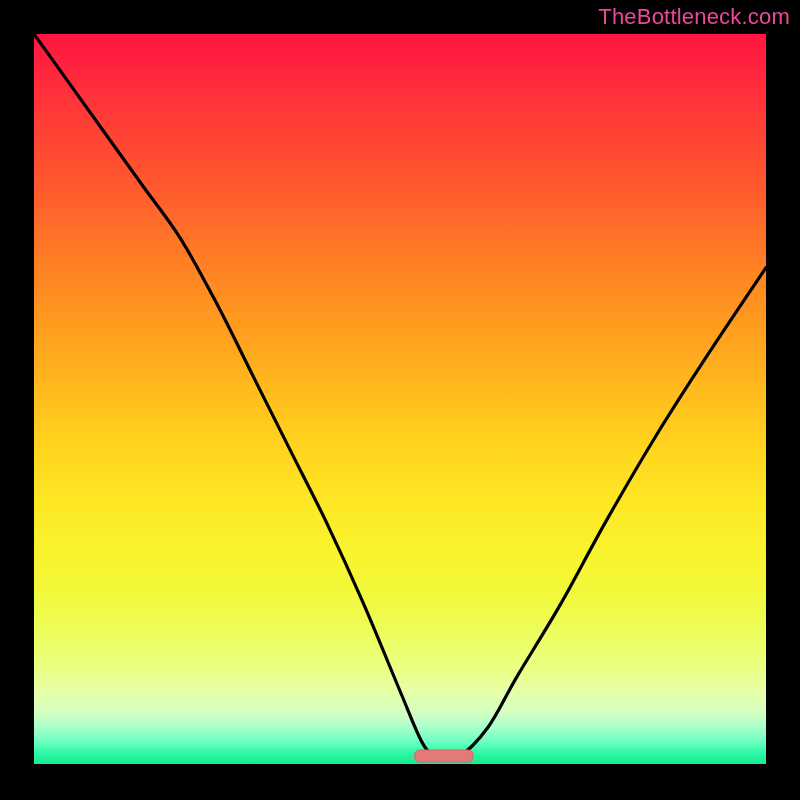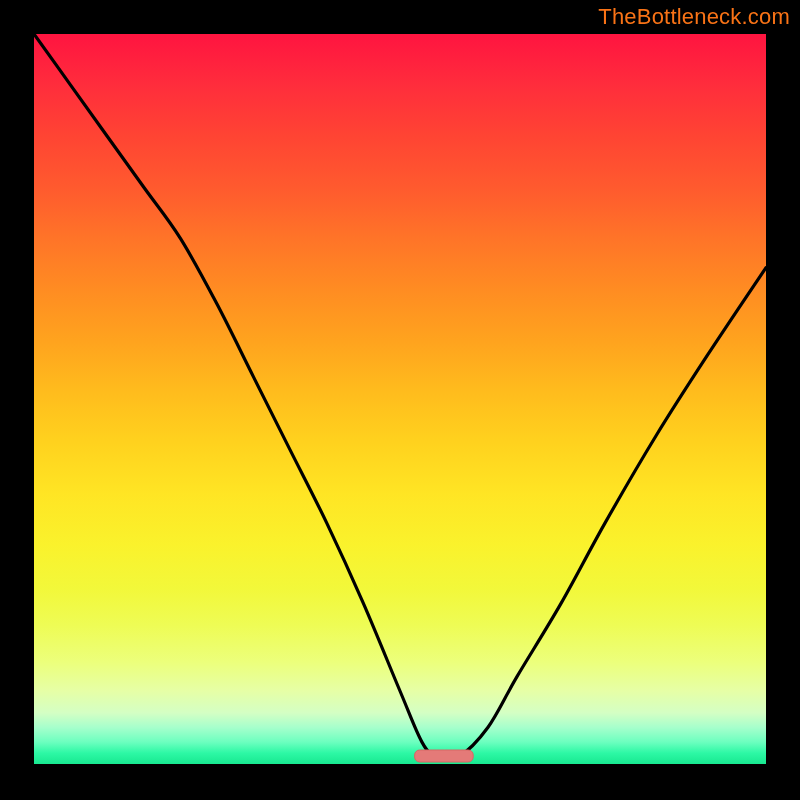--- a/index.html
+++ b/index.html
@@ -14,21 +14,21 @@
   .frame {
     position: relative;
     width: 800px;
     height: 800px;
     background: #000;
   }
   .watermark {
     position: absolute;
     top: 4px;
     right: 10px;
-    color: #f97316;
+    color: #ec4899;
     font-size: 22px;
     font-weight: 500;
     letter-spacing: 0.2px;
     z-index: 10;
   }
   .plot-area {
     
     position: absolute;
     left: 34px;
     top: 34px;

